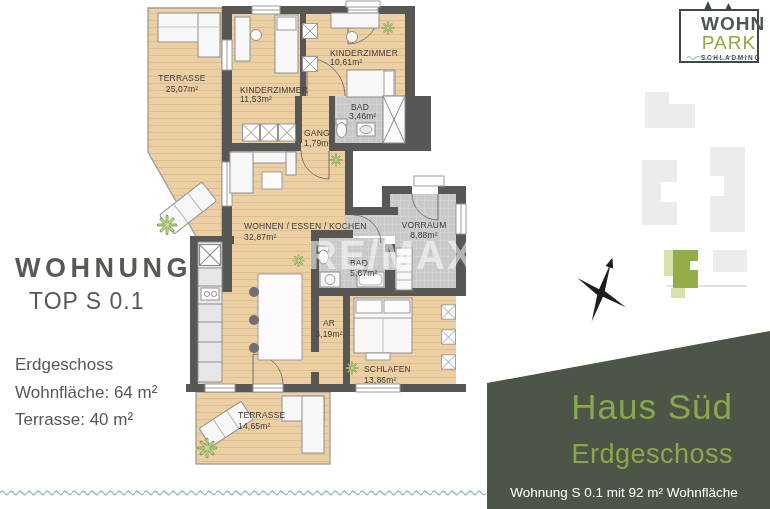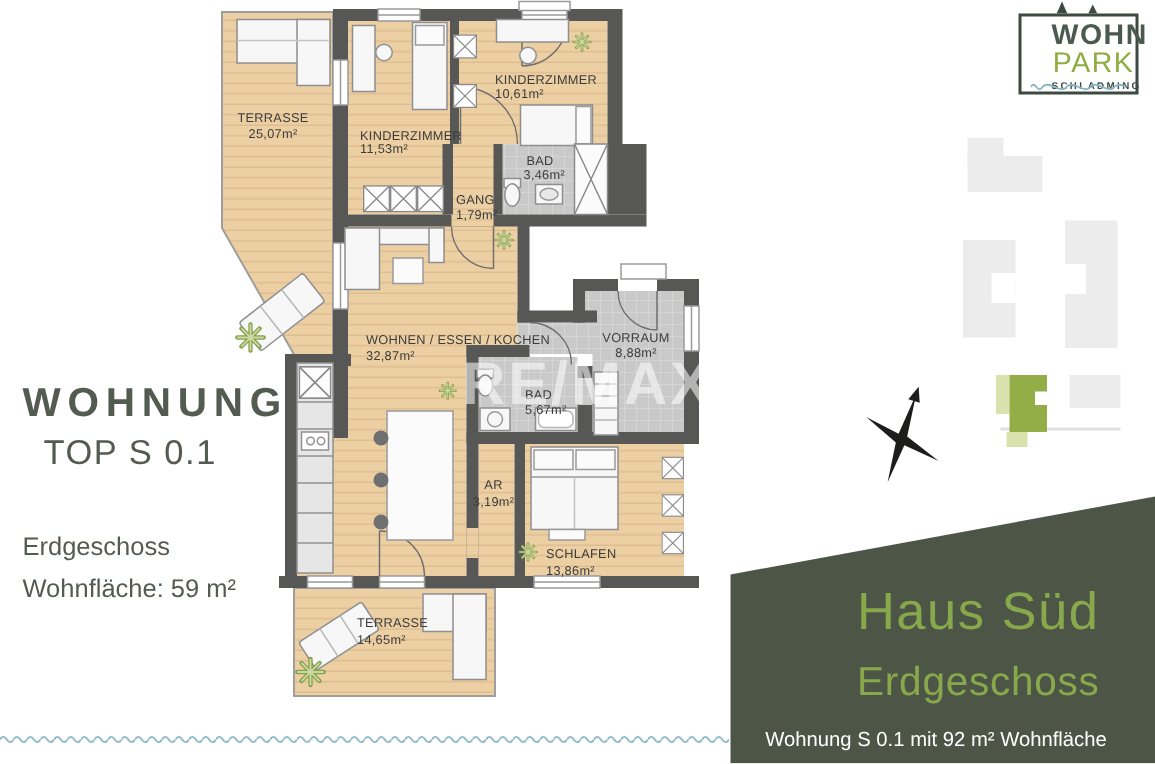--- a/index.html
+++ b/index.html
@@ -317,21 +317,22 @@
     <text x="733" y="419" text-anchor="end" font-size="35" letter-spacing="1" fill="#87a94c" font-family="Liberation Sans, sans-serif">Haus Süd</text>
     <text x="733" y="463" text-anchor="end" font-size="27" letter-spacing="0.5" fill="#87a94c" font-family="Liberation Sans, sans-serif">Erdgeschoss</text>
     <text x="624" y="497" text-anchor="middle" font-size="13.5" fill="#ffffff" font-family="Liberation Sans, sans-serif">Wohnung S 0.1 mit 92 m² Wohnfläche</text>
   </g>
 </svg>
 
 <div class="panel-text" id="title1">WOHNUNG</div>
 <div class="panel-text" id="title2">TOP S 0.1</div>
 <div class="panel-text" id="details">
   <div>Erdgeschoss</div>
-  <div>Wohnfläche: 59 m²</div>
+  <div>Wohnfläche: 64 m²</div>
+  <div>Terrasse: 40 m²</div>
 </div>
 
 <svg id="logo-trees" viewBox="0 0 54 9">
   <polygon points="12,9 16,0 20,9" fill="#3c4a41"></polygon>
       <rect x="15.4" y="7" width="1.2" height="2" fill="#3c4a41"></rect>
   <polygon points="33,9 36.5,2 40,9" fill="#3c4a41"></polygon>
       <rect x="35.9" y="7" width="1.2" height="2" fill="#3c4a41"></rect>
 </svg>
 <div id="logo">
   <div class="l1">WOHN</div>

